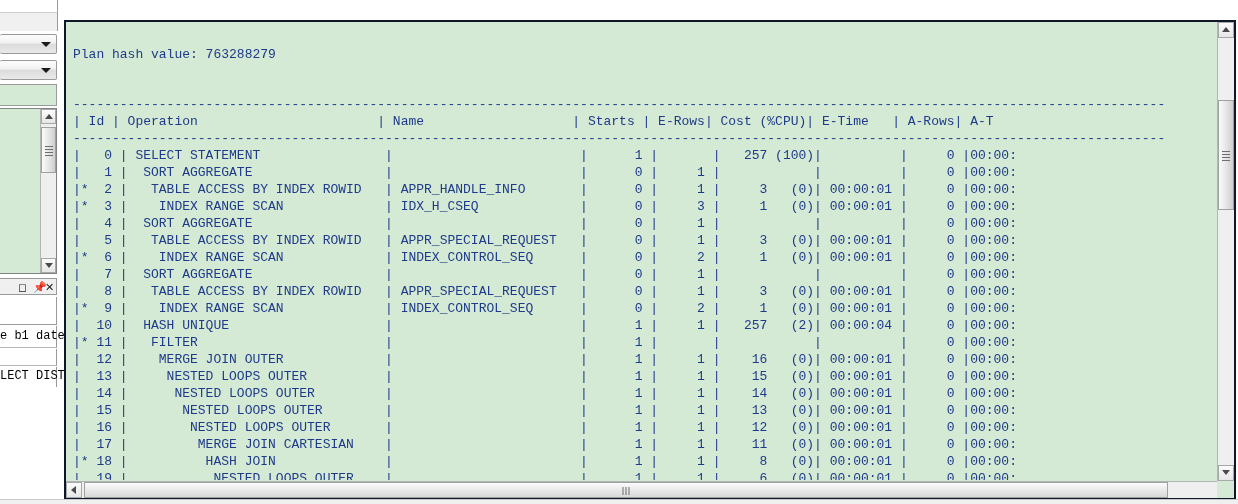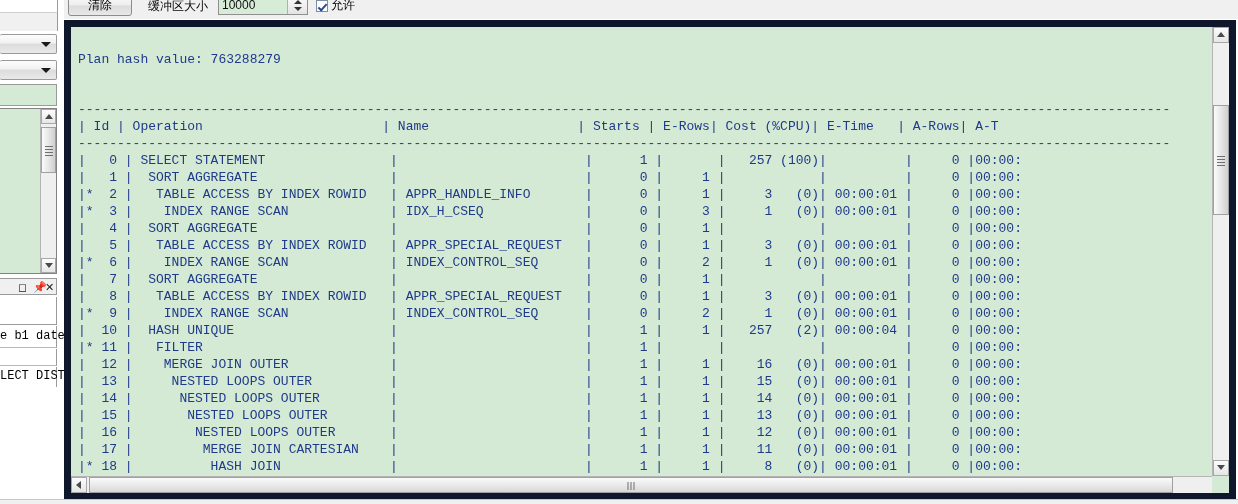--- a/index.html
+++ b/index.html
@@ -67,21 +67,21 @@
   .spin-btns i.up { top: 3px; border-bottom: 4px solid #333; }
   .spin-btns i.dn { bottom: 3px; border-top: 4px solid #333; }
   .chk-wrap { position: absolute; left: 252px; top: -3px; display: flex; align-items: center; gap: 3px; }
   .chk-box { width: 12px; height: 12px; background: #fff; border: 1px solid #7a8fa8; box-sizing: border-box; position: relative; }
   .chk-box:after { content: ""; position: absolute; left: 3px; top: 1px; width: 3px; height: 7px;
                    border: solid #2a4b8d; border-width: 0 2px 2px 0; transform: rotate(42deg); }
   .chk-label { font-family: "DejaVu Sans", sans-serif; font-size: 12px; color: #000; }
 
   
   .pane { position: absolute; left: 64px; top: 20px; width: 1172px; height: 480px;
-          border: 7px solid #0f172a; background: #d4ead4; box-sizing: border-box; }
+          border: 2px solid #0f172a; background: #d4ead4; box-sizing: border-box; }
   .pane-inner { position: absolute; left: 2px; top: 2px; right: 18px; bottom: 18px; overflow: hidden; background: #d4ead4; }
   .plan-text { position: absolute; left: 5px; top: 4px; margin: 0;
                font-family: "Liberation Mono", monospace; font-size: 13px; line-height: 17px;
                color: #1f3a8a; white-space: pre; letter-spacing: 0px; }
   .plan-hash { position: absolute; left: 5px; top: 22px; margin: 0;
                font-family: "Liberation Mono", monospace; font-size: 13px; line-height: 17px; color: #1f3a8a; white-space: pre; }
 
   
   .pane-vsb { position: absolute; right: 0; top: 0; width: 17px; bottom: 17px; background: #efefef; border-left: 1px solid #b4b4b4; box-sizing: border-box; }
   .pane-hsb { position: absolute; left: 0; bottom: 0; height: 17px; right: 17px; background: #efefef; border-top: 1px solid #b4b4b4; box-sizing: border-box; }
@@ -150,35 +150,20 @@
 
     <div class="lp-code1">
       <span class="code-frag" style="position:absolute;left:0;top:3px;">e b1 date;</span>
     </div>
     <div class="lp-gap"></div>
     <div class="lp-code2">
       <span class="code-frag" style="position:absolute;left:0;top:2px;">LECT DISTI</span>
     </div>
   </div>
 
-  <div class="toolbar">
-    <div class="btn-clear">清除</div>
-    <div class="tb-label" style="left:84px;">缓冲区大小</div>
-    <div class="spin-wrap">
-      <div class="spin-input">10000</div>
-      <div class="spin-btns">
-        <i class="up"></i>
-        <i class="dn"></i>
-      </div>
-    </div>
-    <div class="chk-wrap">
-      <span class="chk-box"></span>
-      <span class="chk-label">允许</span>
-    </div>
-  </div>
 
   <div class="pane">
     <div class="pane-inner">
       <pre class="plan-hash">Plan hash value: 763288279</pre>
       <pre class="plan-text" id="plan-body" style="top:72px;">--------------------------------------------------------------------------------------------------------------------------------------------
 | Id | Operation                       | Name                   | Starts | E-Rows| Cost (%CPU)| E-Time   | A-Rows| A-T
 --------------------------------------------------------------------------------------------------------------------------------------------
 |   0 | SELECT STATEMENT                |                        |      1 |       |   257 (100)|          |     0 |00:00:
 |   1 |  SORT AGGREGATE                 |                        |      0 |     1 |            |          |     0 |00:00:
 |*  2 |   TABLE ACCESS BY INDEX ROWID   | APPR_HANDLE_INFO       |      0 |     1 |     3   (0)| 00:00:01 |     0 |00:00:

